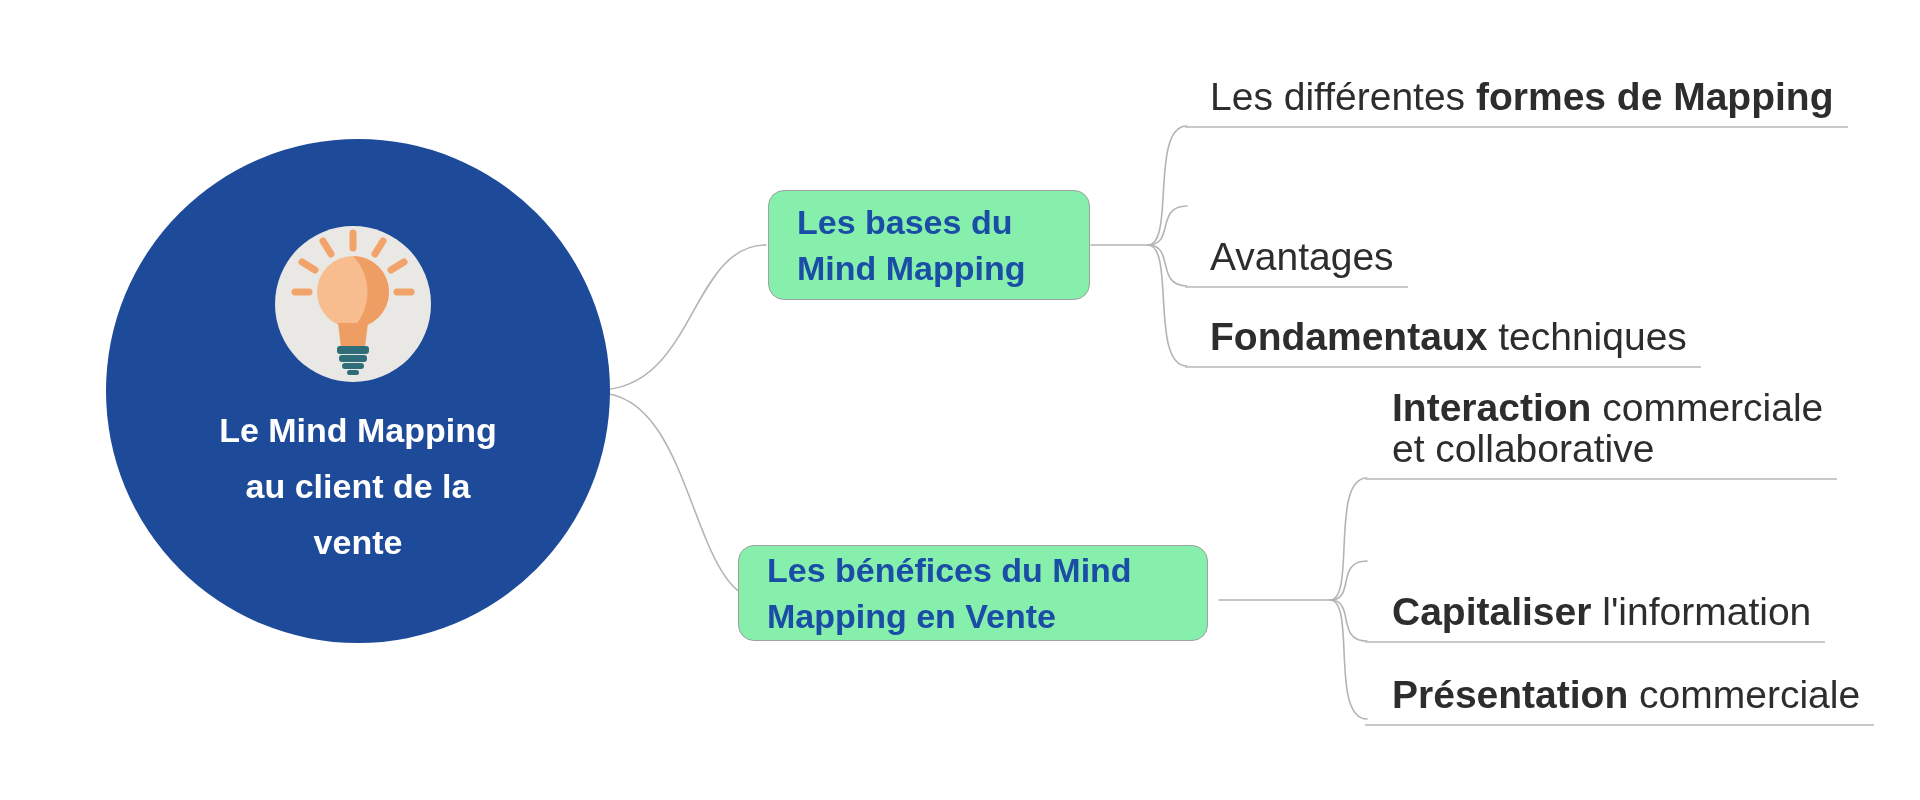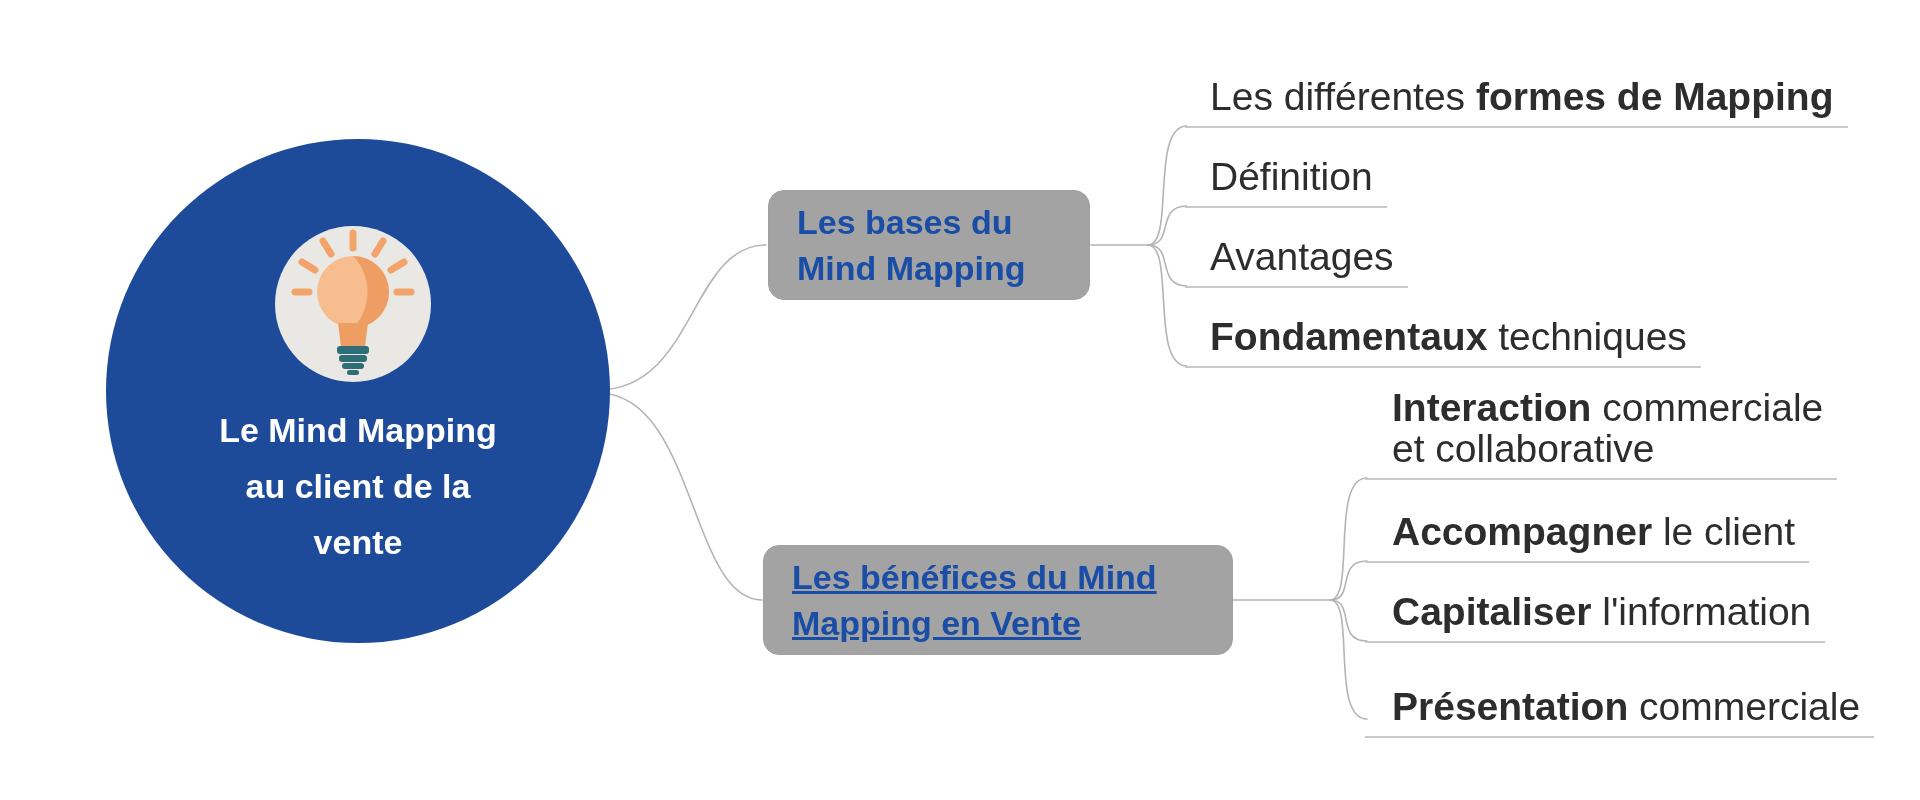--- a/index.html
+++ b/index.html
@@ -15,39 +15,39 @@
     background:var(--circle-bg,#1d4a99);cursor:pointer;
   }
   .bulb-badge{position:absolute;left:275px;top:226px;width:156px;height:156px;}
   .central-title{
     position:absolute;left:128px;top:402px;width:460px;text-align:center;
     color:var(--central-text,#ffffff);font-size:34px;font-weight:bold;line-height:56px;
   }
   .central-title span{display:block;white-space:nowrap;}
 
   .topic-node{
-    position:absolute;display:flex;align-items:center;background:#a3a3a3;
+    position:absolute;display:flex;align-items:center;background:#86efac;
     border:1.5px solid var(--node-border,#a0a0a0);border-radius:16px;
     color:var(--node-text,#1a4da6);font-weight:bold;font-size:34px;line-height:46px;
     padding:0 8px 0 28px;box-sizing:border-box;cursor:pointer;
   }
   .node1{left:768px;top:190px;width:322px;height:110px;}
-  .node2{left:763px;top:545px;width:470px;height:110px;text-decoration:underline;}
+  .node2{left:738px;top:545px;width:470px;height:96px;}
 
   .leaf{
     position:absolute;border-bottom:2px solid var(--underline,#c9c9c9);
     color:var(--leaf-text,#2d2d2d);font-size:39px;line-height:41px;
     padding:0 14px 9px 25px;white-space:pre-line;cursor:pointer;
   }
   .leaf .seg{font-weight:normal;}
   .leaf .seg.bold{font-weight:bold;}
   .b0{left:1185px;}
   .b1{left:1365px;padding-left:27px;}
   .b0r0{bottom:672px;} .b0r1{bottom:592px;} .b0r2{bottom:512px;} .b0r3{bottom:432px;}
-  .b1r0{bottom:320px;max-width:470px;} .b1r1{bottom:237px;} .b1r2{bottom:157px;} .b1r3{bottom:62px;text-align:right;}
+  .b1r0{bottom:320px;max-width:470px;} .b1r1{bottom:237px;} .b1r2{bottom:157px;} .b1r3{bottom:74px;text-align:right;}
 </style>
 </head>
 <body>
 
 <div class="canvas">
 
   <svg class="connectors" viewBox="0 0 1920 800">
     <path d="M 598 390 C 695 390 690 245 766 245"></path>
     <path d="M 598 393 C 695 393 690 600 762 600"></path>
     <path d="M 1091 245 L 1148 245"></path>
@@ -89,22 +89,20 @@
   <div class="central-title">
     <span>Le Mind Mapping</span>
     <span>au client de la</span>
     <span>vente</span>
   </div>
 
   <div class="topic-node node1">Les bases du Mind Mapping</div>
   <div class="topic-node node2">Les bénéfices du Mind Mapping en Vente</div>
 
   <div class="leaf b0 b0r0"><span class="seg">Les différentes </span><span class="seg bold">formes de Mapping</span></div>
-  <div class="leaf b0 b0r1"><span class="seg">Définition</span></div>
   <div class="leaf b0 b0r2"><span class="seg">Avantages</span></div>
   <div class="leaf b0 b0r3"><span class="seg bold">Fondamentaux</span><span class="seg"> techniques</span></div>
   <div class="leaf b1 b1r0"><span class="seg bold">Interaction</span><span class="seg"> commerciale
 et collaborative</span></div>
-  <div class="leaf b1 b1r1"><span class="seg bold">Accompagner</span><span class="seg"> le client</span></div>
   <div class="leaf b1 b1r2"><span class="seg bold">Capitaliser</span><span class="seg"> l'information</span></div>
   <div class="leaf b1 b1r3"><span class="seg bold">Présentation</span><span class="seg"> commerciale</span></div>
 
 </div>
 
 </body></html>

